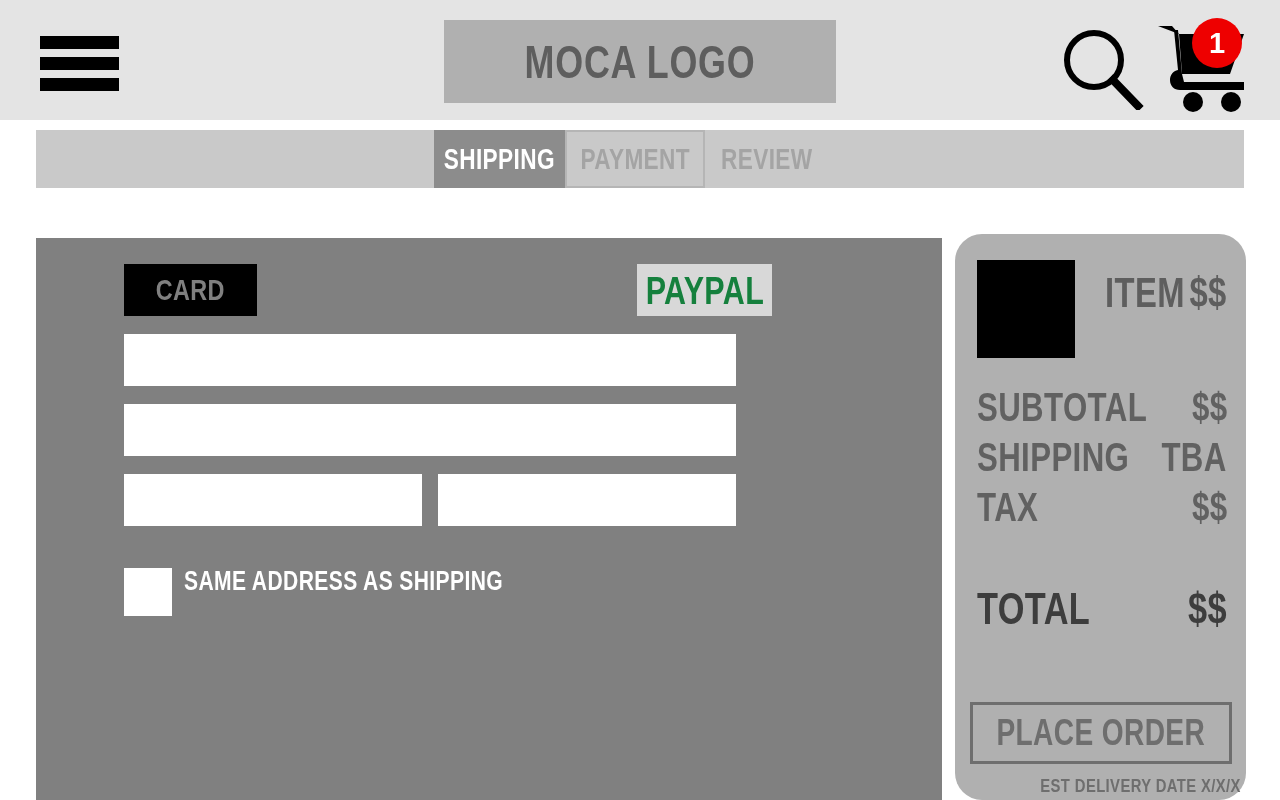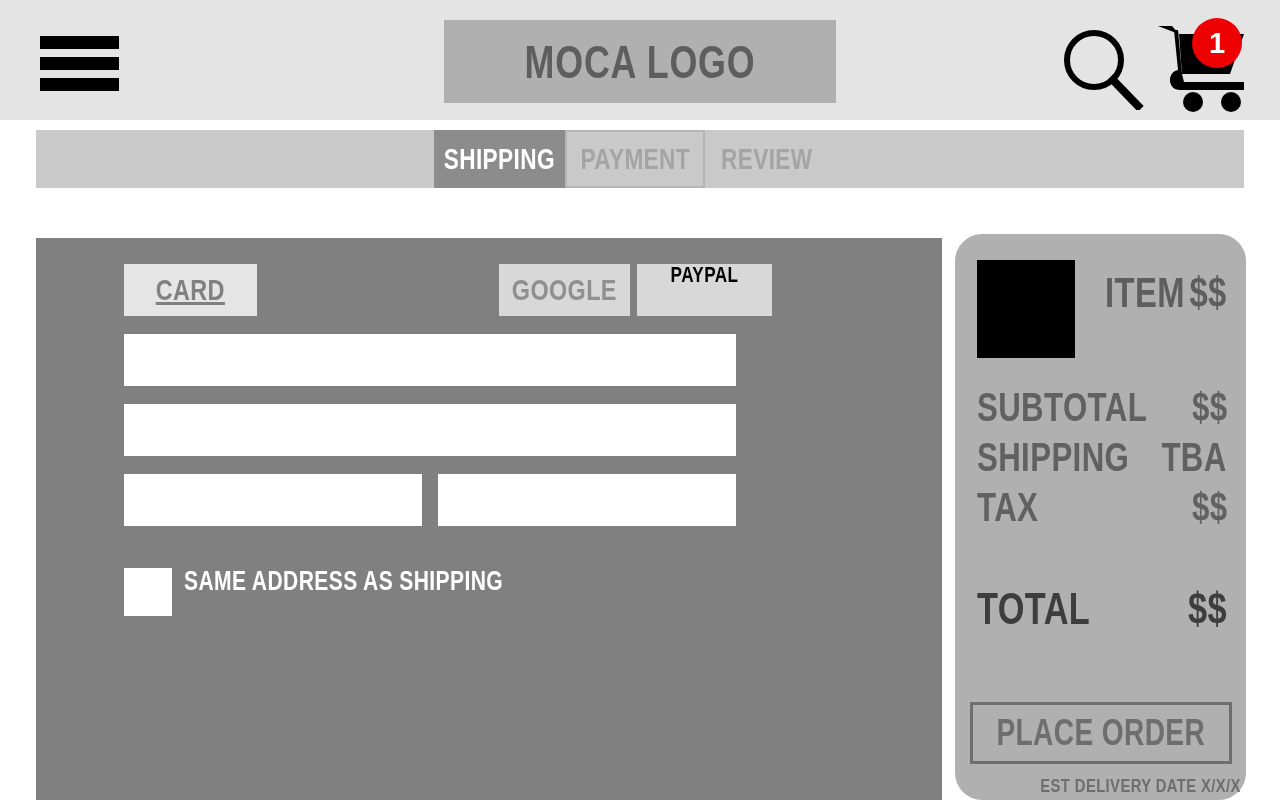--- a/index.html
+++ b/index.html
@@ -150,45 +150,44 @@
 
   .pay-methods {
     position: absolute;
     left: 88px; top: 26px;
     width: 776px; height: 52px;
   }
   .btn-card {
     position: absolute;
     left: 0; top: 0;
     width: 133px; height: 52px;
-    background: #e5e5e5;
+    background: #000000;
     color: #808080;
     display: flex; align-items: center; justify-content: center;
     font-size: 30px; line-height: 1;
     cursor: pointer;
-    text-decoration: underline;
   }
   .btn-google {
     position: absolute;
     left: 375px; top: 0;
     width: 131px; height: 52px;
     background: #d8d8d8;
     color: #8f8f8f;
     display: flex; align-items: center; justify-content: center;
     font-size: 30px; line-height: 1;
     cursor: pointer;
   }
   .btn-paypal {
     position: absolute;
     left: 513px; top: 0;
     width: 135px; height: 52px;
     background: #d8d8d8;
-    color: #000000;
-    display: flex; justify-content: center;
-    font-size: 22px; line-height: 1;
+    color: #15803d;
+    display: flex; align-items: center; justify-content: center;
+    font-size: 39px; line-height: 1;
     cursor: pointer;
   }
 
   .field {
     position: absolute;
     background: #ffffff;
     border: none;
     outline: none;
     font-family: "Liberation Sans", sans-serif;
     font-size: 18px;
@@ -400,23 +399,20 @@
     <div class="tab tab-plain">
       <span class="wf wf-l">REVIEW</span>
     </div>
   </div>
 
   <div class="form-panel">
 
     <div class="pay-methods">
       <div class="btn-card">
         <span class="wf">CARD</span>
-      </div>
-      <div class="btn-google">
-        <span class="wf">GOOGLE</span>
       </div>
       <div class="btn-paypal">
         <span class="wf">PAYPAL</span>
       </div>
     </div>
 
     <input class="field field-1" type="text" placeholder="" style="">
     <input class="field field-2" type="text" placeholder="" style="">
     <input class="field field-3" type="text" placeholder="" style="">
     <input class="field field-4" type="text" placeholder="" style="">

